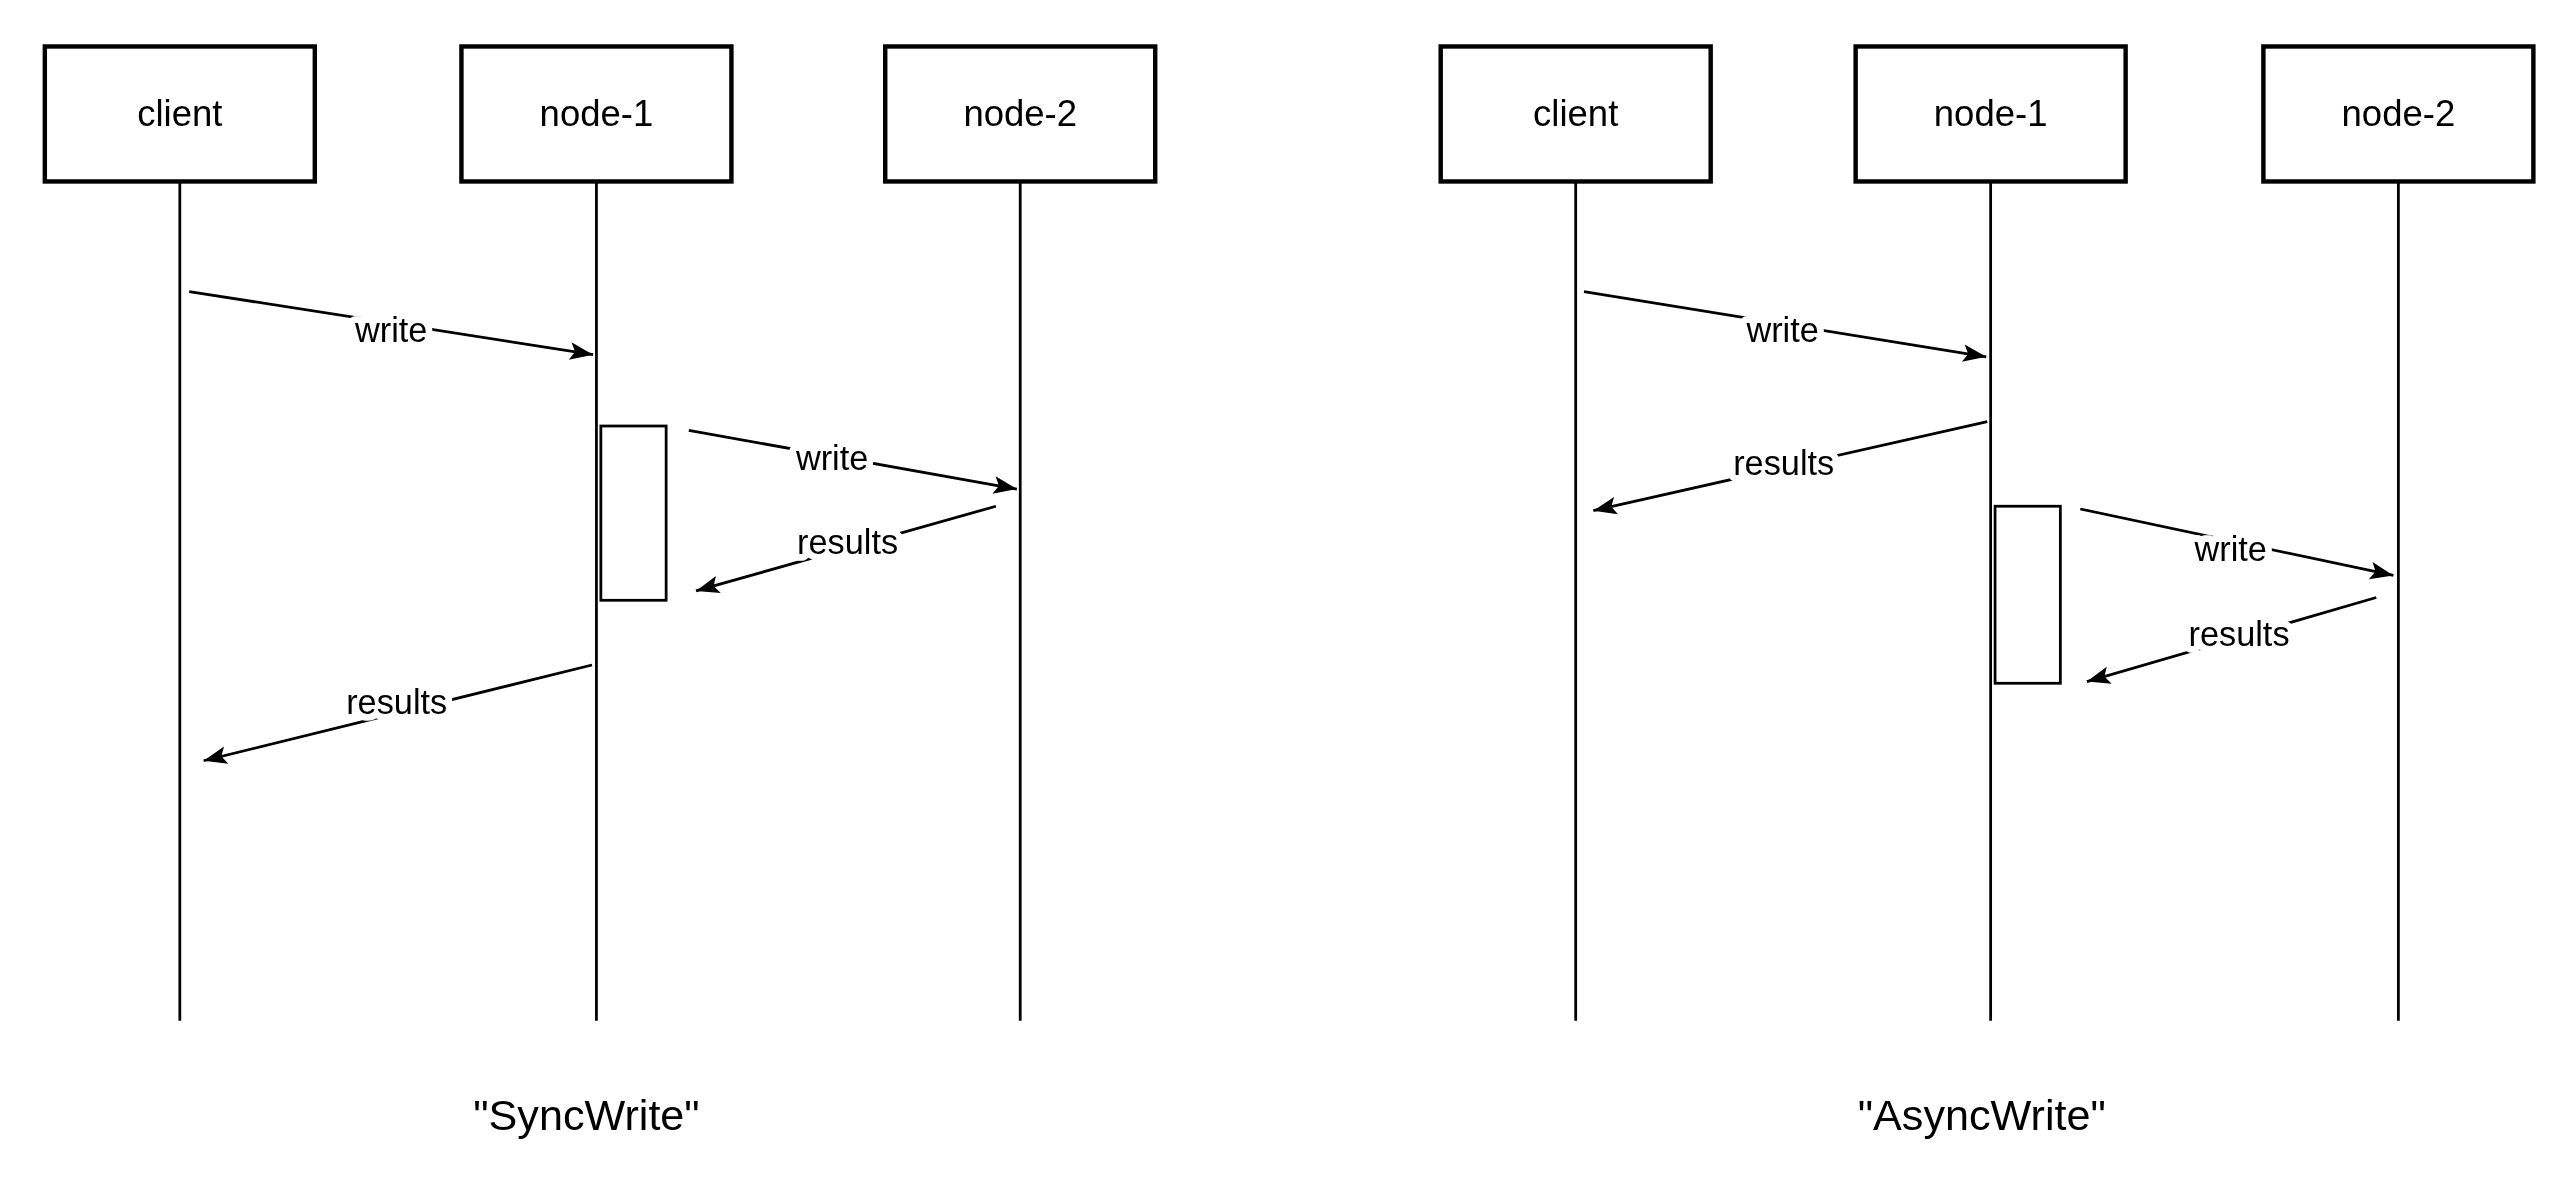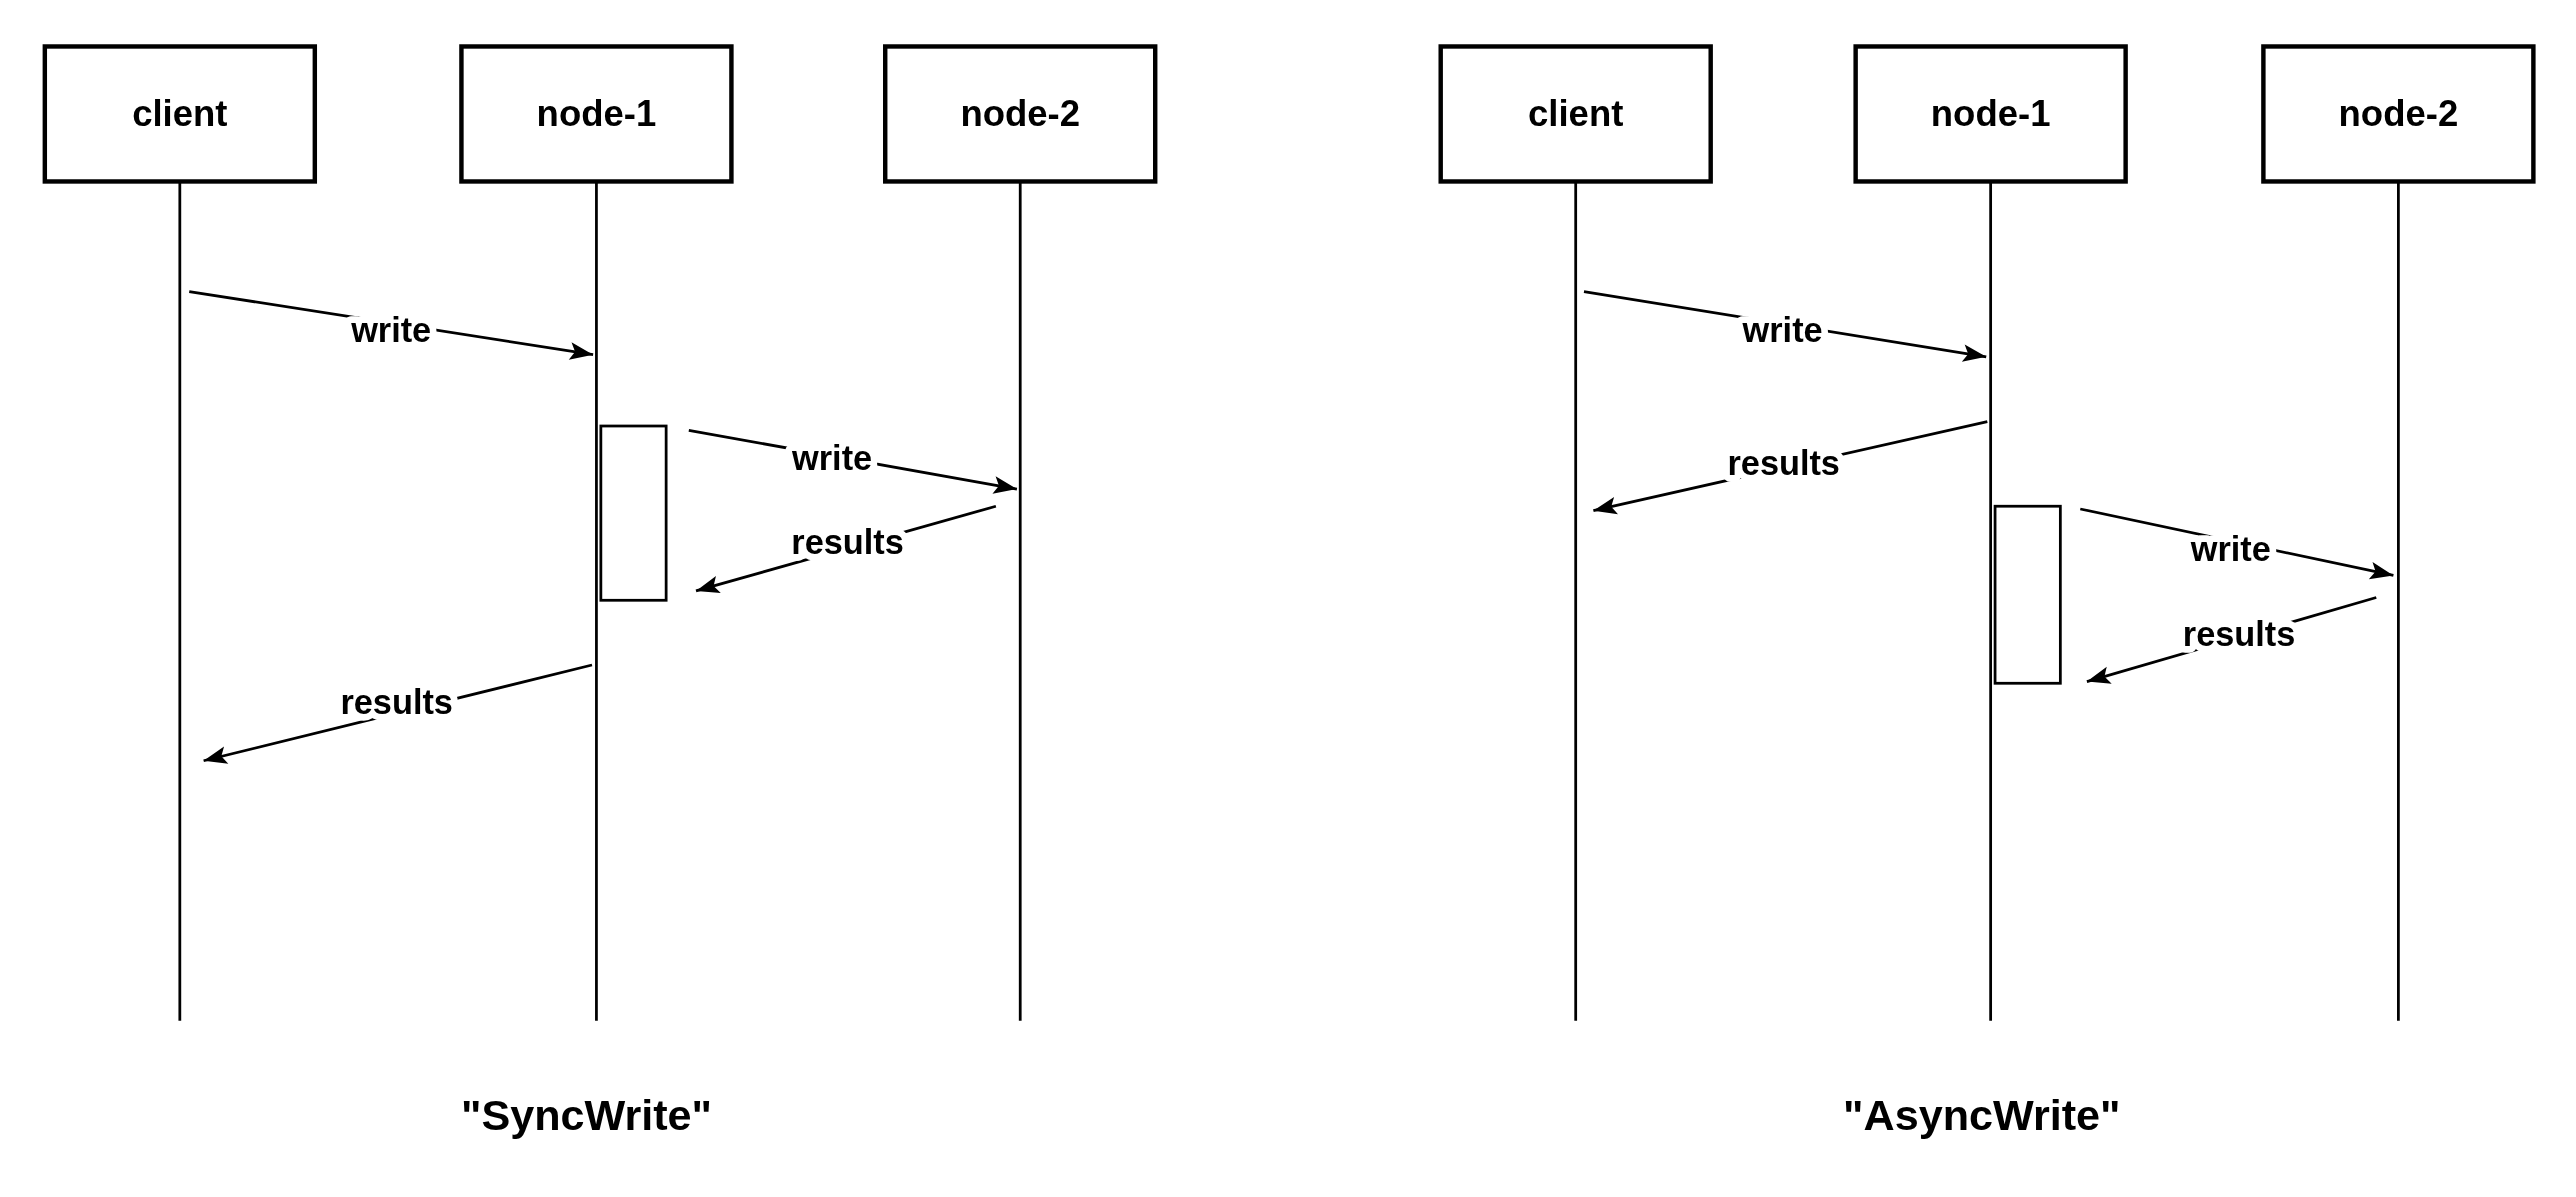--- a/index.html
+++ b/index.html
@@ -3,21 +3,20 @@
 <meta charset="utf-8">
 <style>
   html, body {
     margin: 0;
     padding: 0;
     background: #ffffff;
   }
   .canvas-wrap {
     width: 100%;
     background: #c4b5fd;
-    font-weight: bold;
   }
   svg {
     display: block;
     width: 100%;
     height: auto;
     background: #ffffff;
   }
   text {
     font-family: "Liberation Sans", sans-serif;
     fill: #000000;

